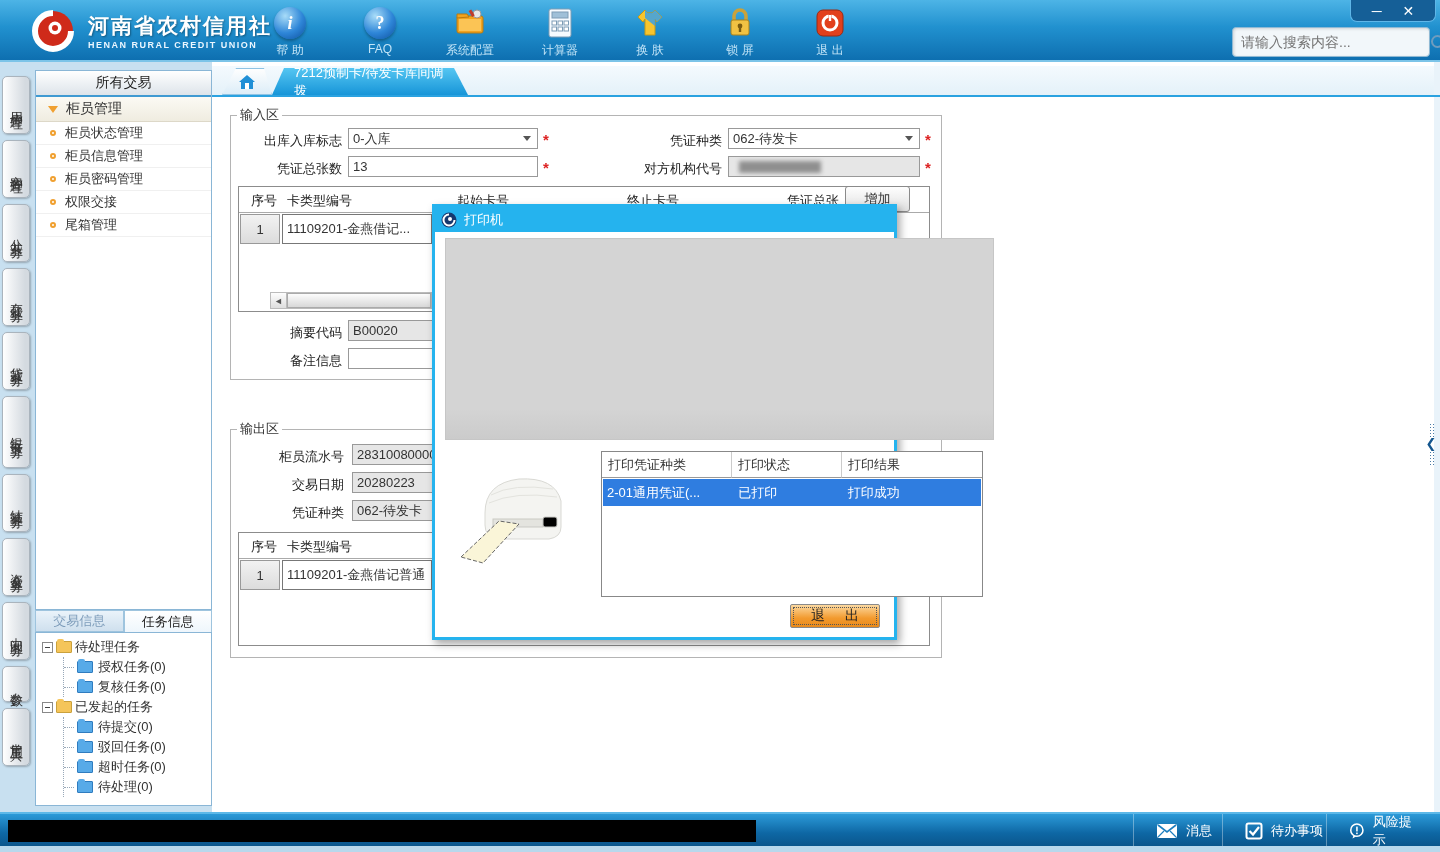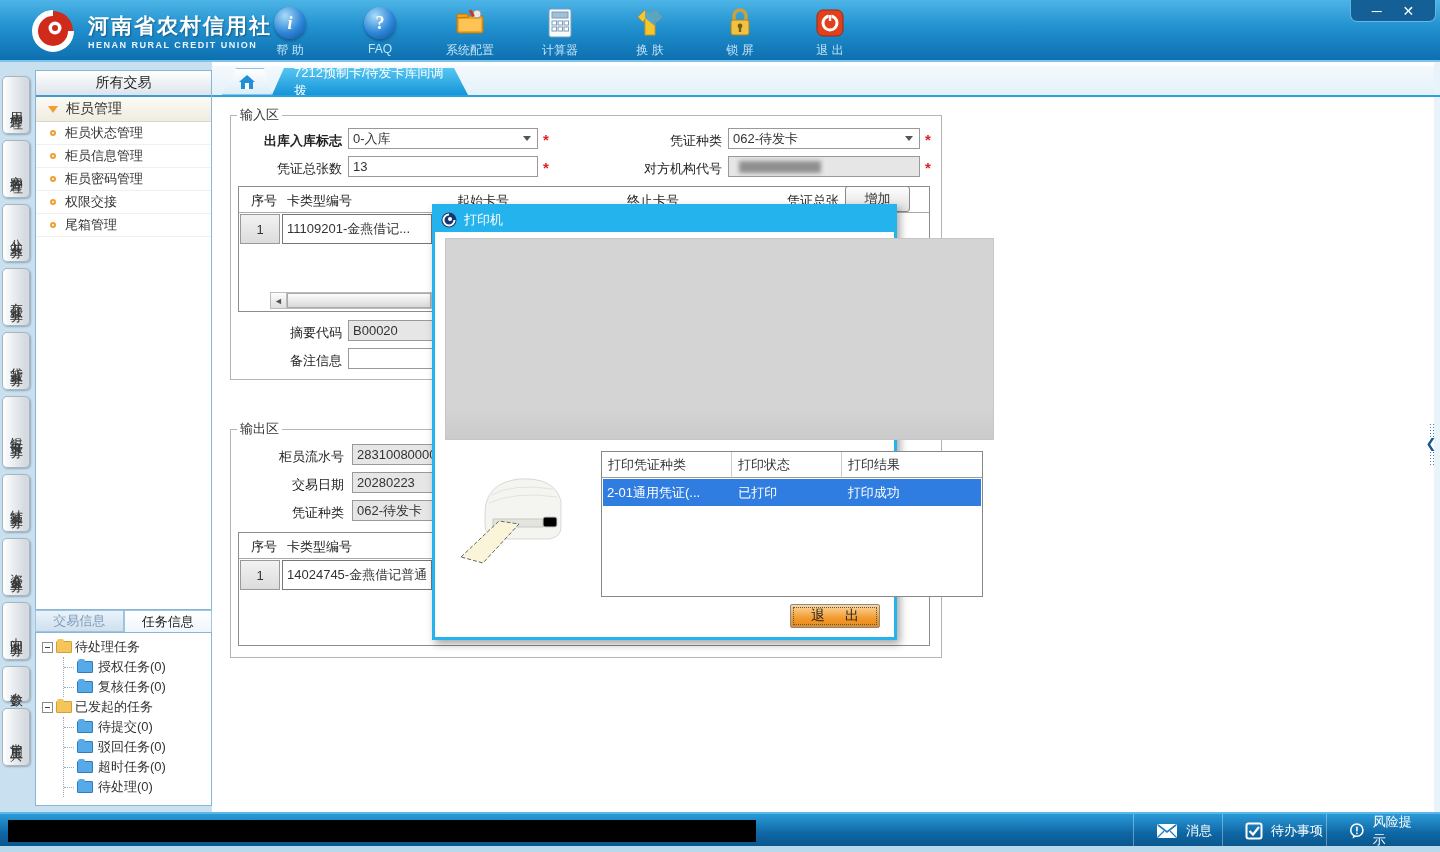--- a/index.html
+++ b/index.html
@@ -195,20 +195,24 @@
           <rect x="4" y="4" width="26" height="26" rx="6" fill="#e2401c" stroke="#9b2912"></rect>
           <circle cx="17" cy="17" r="7" fill="none" stroke="#fff" stroke-width="3"></circle>
           <rect x="15.6" y="8" width="2.8" height="7" fill="#e2401c"></rect>
           <rect x="15.8" y="9" width="2.4" height="6" fill="#fff"></rect>
         </svg>
       </div>
       <div class="cap">退 出</div>
     </div>
   </div>
 
+  <div class="search-wrap">
+    <input placeholder="请输入搜索内容..." style="">
+    <div class="mag"></div>
+  </div>
 
   <div class="winbtns">
     <span>─</span>
     <span>✕</span>
   </div>
 </div>
 
 <div class="side-strip">
   <div class="vtab" style="top:14px;height:58px;">用户管理</div>
   <div class="vtab" style="top:78px;height:58px;">客户管理</div>
@@ -309,21 +313,21 @@
         <span class="folder blue"></span>
         <span>待处理(0)</span>
       </div>
   </div>
 </div>
 
 <fieldset class="group" style="left:230px;top:106px;width:712px;height:274px;">
   <legend>输入区</legend>
 </fieldset>
 
-<div class="flabel" style="left:238px;top:132px;font-weight:bold;">出库入库标志</div>
+<div class="flabel" style="left:238px;top:132px;">出库入库标志</div>
 <div class="select" style="left:348px;top:128px;width:190px;">
   <span>0-入库</span>
     <span class="arr"></span>
 </div>
 <div class="req" style="left:543px;top:131px;">*</div>
 
 <div class="fwide" style="left:602px;top:132px;">凭证种类</div>
 <div class="select" style="left:728px;top:128px;width:192px;">
   <span>062-待发卡</span>
     <span class="arr"></span>
@@ -395,21 +399,21 @@
 <div class="gtable" style="left:238px;top:532px;width:692px;height:114px;">
   <div class="ghead">
     <span style="left:12px;">序号</span>
     <span style="left:48px;">卡类型编号</span>
   </div>
 </div>
 <div class="rowno" style="left:240px;top:560px;">
     <span>1</span>
   </div>
 <div class="rowcell" style="left:282px;top:560px;width:150px;">
-    <span>14024745-金燕借记普通</span>
+    <span>11109201-金燕借记普通</span>
   </div>
 
 <div class="dialog">
   <div class="dlg-title">
     <svg width="16" height="16" viewBox="0 0 16 16">
       <circle cx="8" cy="8" r="7.5" fill="#16386e"></circle>
       <path d="M8,2.5 A5.5,5.5 0 1 0 13.5,8" stroke="#fff" stroke-width="2" fill="none"></path>
       <circle cx="9" cy="7" r="2" fill="#fff"></circle>
     </svg>
     <span>打印机</span>

